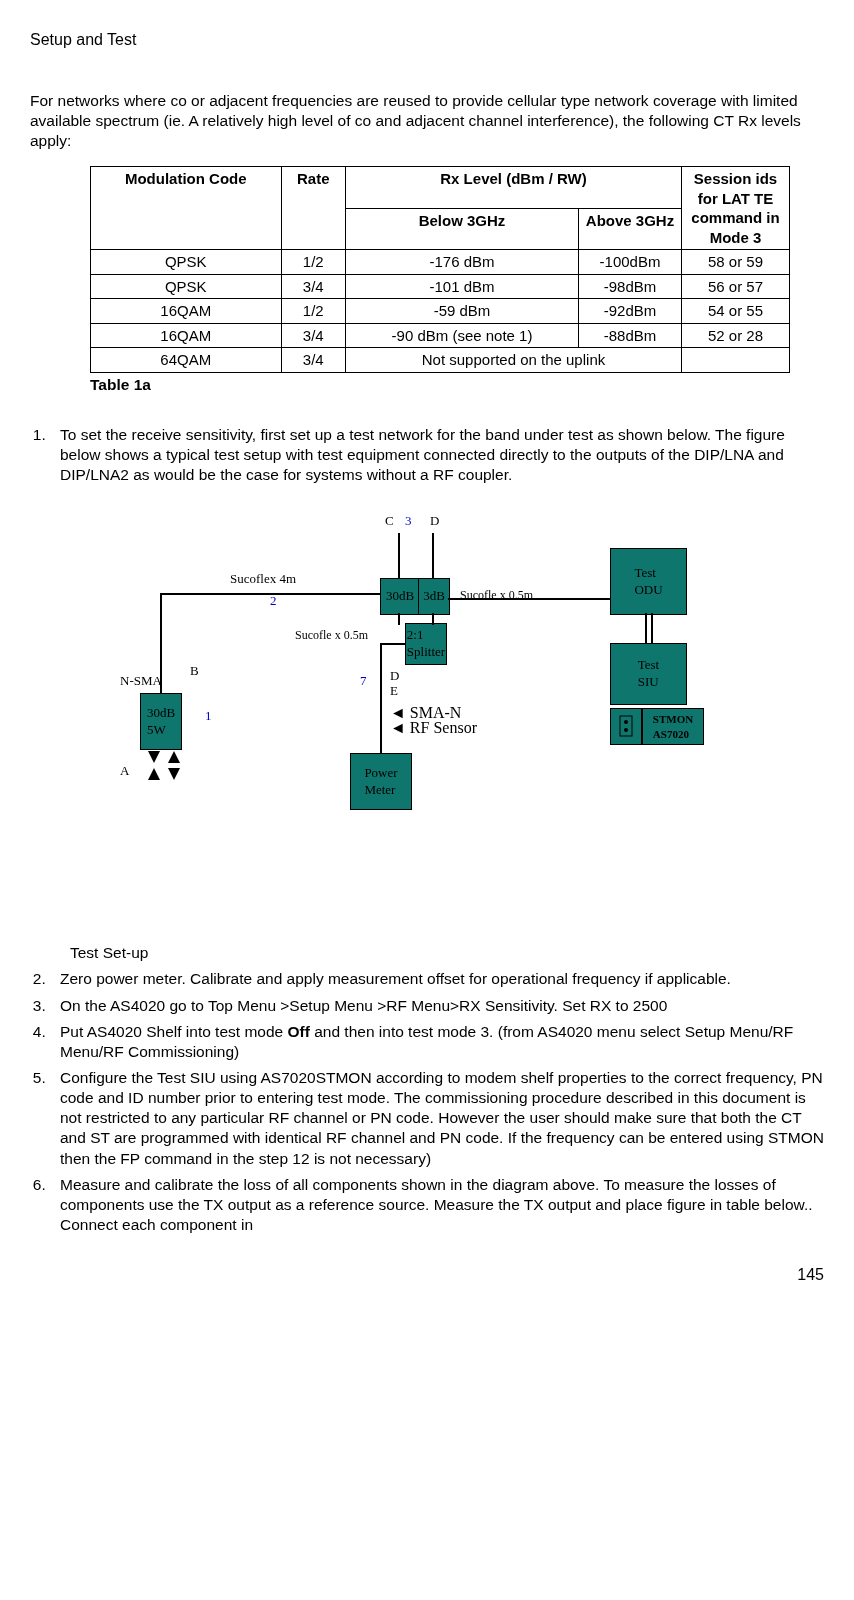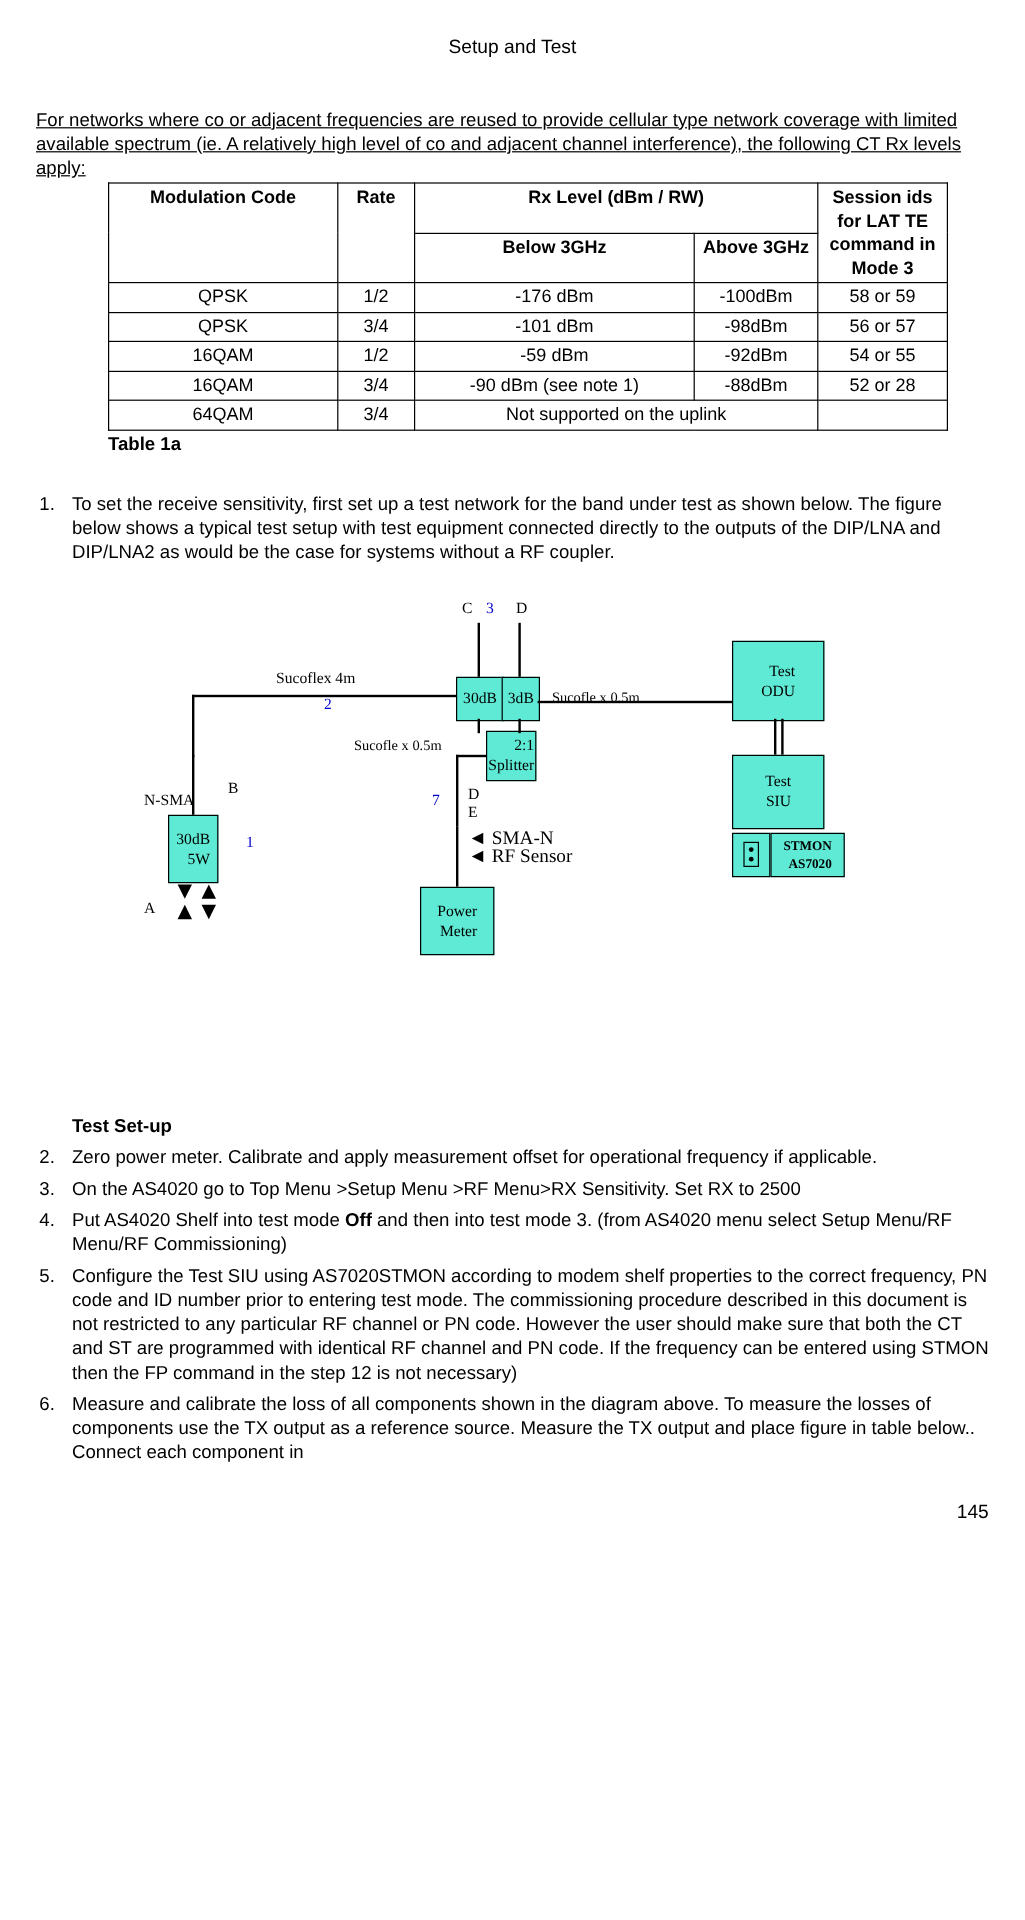--- a/index.html
+++ b/index.html
@@ -6,27 +6,26 @@
     font-family: Arial, Helvetica, sans-serif;
     font-size: 15.5px;
     line-height: 1.3;
     color: #000;
     background: #fff;
     margin: 0;
     padding: 30px 30px 20px 30px;
     width: 794px;
   }
   .header-right {
-    text-align: center;
+    text-align: left;
     font-size: 16px;
     margin-bottom: 40px;
   }
   .intro {
-    margin-bottom: 1px;
-    text-decoration: underline;
+    margin-bottom: 15px;
   }
   table.rx {
     border-collapse: collapse;
     margin-left: 60px;
     font-size: 15px;
     width: 700px;
   }
   table.rx td, table.rx th {
     border: 1px solid #000;
     padding: 2px 6px;
@@ -54,23 +53,23 @@
   .diagram {
     margin: 8px 0 10px 60px;
     position: relative;
     width: 620px;
     height: 440px;
     font-family: "Times New Roman", serif;
   }
   .box {
     position: absolute;
     border: 1px solid #000;
-    background: #5eead4;
+    background: #0f766e;
     font-size: 13px;
-    text-align: right;
+    text-align: left;
     display: flex;
     align-items: center;
     justify-content: center;
     flex-direction: column;
   }
   .label {
     position: absolute;
     font-size: 13px;
     font-family: "Times New Roman", serif;
   }
@@ -82,21 +81,22 @@
     background: #000;
   }
   .ant {
     position: absolute;
     width: 0; height: 0;
     border-left: 6px solid transparent;
     border-right: 6px solid transparent;
     border-bottom: 12px solid #000;
   }
   .subhead {
-    font-weight: bold;
+    font-weight: normal;
+    margin-left: 10px;
   }
   .footer {
     text-align: right;
     margin-top: 30px;
     font-size: 16px;
   }
 </style>
 </head>
 <body>
 

